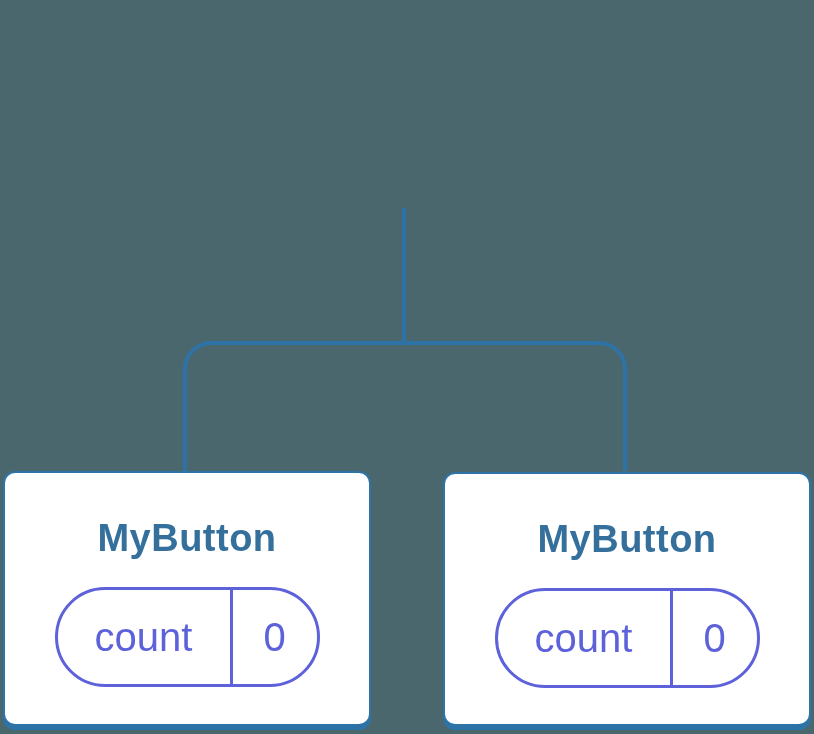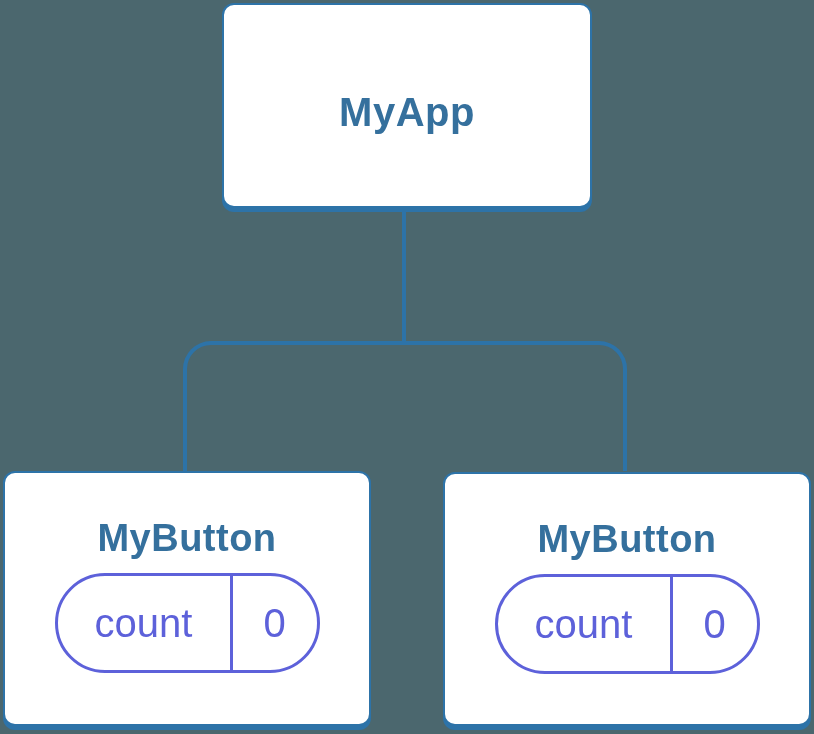--- a/index.html
+++ b/index.html
@@ -79,21 +79,21 @@
     box-sizing: border-box;
     border-top: 4px solid #2d73a8;
     border-left: 4px solid #2d73a8;
     border-right: 4px solid #2d73a8;
     border-bottom: none;
     border-radius: 28px 28px 0 0;
     background: transparent;
   }
   
   .state-pill {
-    margin-top: 12px;
+    margin-top: 26px;
     width: 265px;
     height: 100px;
     box-sizing: border-box;
     border: 3px solid #5d61da;
     border-radius: 50px;
     display: flex;
     align-items: stretch;
     overflow: hidden;
     background: #ffffff;
   }
@@ -115,23 +115,20 @@
     color: #5d61da;
     font-size: 40px;
     font-weight: 400;
   }
 </style>
 </head>
 <body>
 
 <div class="stage">
 
-  <div class="node node-root">
-    <span class="node-label">MyApp</span>
-  </div>
 
   <div class="connector-stem"></div>
   <div class="connector-bracket"></div>
 
   <div class="node node-child-left">
     <span class="node-label">MyButton</span>
     <div class="state-pill">
       <span class="state-key">count</span>
       <span class="state-value">0</span>
     </div>

